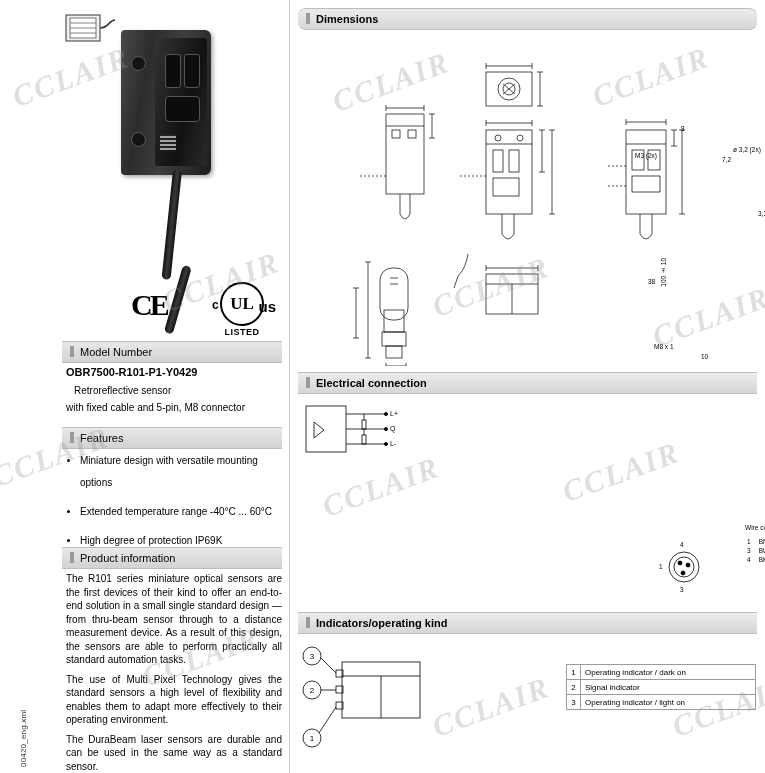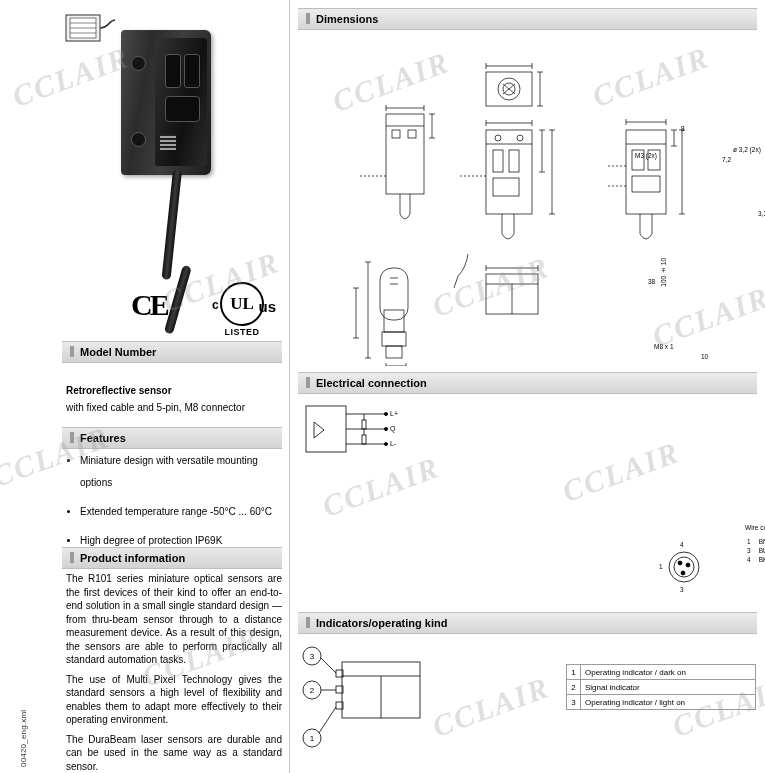--- a/index.html
+++ b/index.html
@@ -99,21 +99,21 @@
   .ul-c { position:absolute; left:-10px; top:14px; font-size:12px; font-weight:bold;}
   .ul-us { position:absolute; right:-14px; top:14px; font-size:15px; font-weight:bold;}
   .ul-listed { font-size:9px; font-weight:bold; margin-top:1px; letter-spacing:.5px;}
 
   
   .sec-bar {
     position:absolute;
     background: linear-gradient(180deg,#e9e9e9,#d2d2d2);
     border-top:1px solid #bdbdbd;
     border-bottom:1px solid #bdbdbd;
-    font-weight:bold; font-size:11px;
+    font-weight:normal; font-size:11px;
     color:#000;
     padding:3px 0 3px 8px;
     line-height:14px;
   }
   .sec-bar .tick {
     display:inline-block; width:4px; height:11px; background:#9a9a9a;
     margin-right:6px; vertical-align:-1px;
   }
 
   .txt { position:absolute; font-size:10px; line-height:13px; }
@@ -206,49 +206,50 @@
             <div class="ul-us">us</div>
           </div>
           <div class="ul-listed">LISTED</div>
         </div>
       </div>
     </div>
 
     <div class="sec-bar" style="left:62px; top:341px; width:220px;">
       <span class="tick"></span><span>Model Number</span>
     </div>
-    <div class="txt" style="left:66px; top:384px; width:215px;font-weight:bold;">Retroreflective sensor</div>
+    <div class="txt bold" style="left:66px; top:366px; width:215px; font-size:11px;">OBR7500-R101-P1-Y0429</div>
+    <div class="txt" style="left:74px; top:384px; width:215px;">Retroreflective sensor</div>
     <div class="txt" style="left:66px; top:401px; width:220px;">with fixed cable and 5-pin, M8 connector</div>
 
     <div class="sec-bar" style="left:62px; top:427px; width:220px;">
       <span class="tick"></span><span>Features</span>
     </div>
     <div class="txt" style="left:66px; top:450px; width:216px;">
       <ul class="feat">
         <li>Miniature design with versatile mounting options</li>
-        <li>Extended temperature range -50°C ... 60°C</li>
+        <li>Extended temperature range -40°C ... 60°C</li>
         <li>High degree of protection IP69K</li>
       </ul>
     </div>
 
     <div class="sec-bar" style="left:62px; top:547px; width:220px;">
       <span class="tick"></span><span>Product information</span>
     </div>
     <div class="txt para" style="left:66px; top:572px; width:216px;">
       <p>The R101 series miniature optical sensors are the first devices of their kind to offer an end-to-end solution in a small single standard design — from thru-beam sensor through to a distance measurement device. As a result of this design, the sensors are able to perform practically all standard automation tasks.</p>
       <p>The use of Multi Pixel Technology gives the standard sensors a high level of flexibility and enables them to adapt more effectively to their operating environment.</p>
       <p>The DuraBeam laser sensors are durable and can be used in the same way as a standard sensor.</p>
     </div>
   </div>
 
   <div class="divider-v"></div>
 
   <div class="right-col">
 
-    <div class="rbar" style="top:8px;">
+    <div class="rbar" style="top:8px;border-radius:8px;">
       <span class="tick"></span><span>Dimensions</span>
     </div>
 
     <div class="draw" style="left:0; top:26px; width:475px; height:340px;">
       <svg width="475" height="340" viewBox="0 0 475 340">
         <g stroke="#000" fill="none" stroke-width="0.7">
 
           <rect x="96" y="88" width="38" height="80"></rect>
           <line x1="96" y1="100" x2="134" y2="100"></line>
           <rect x="102" y="104" width="8" height="8"></rect>

